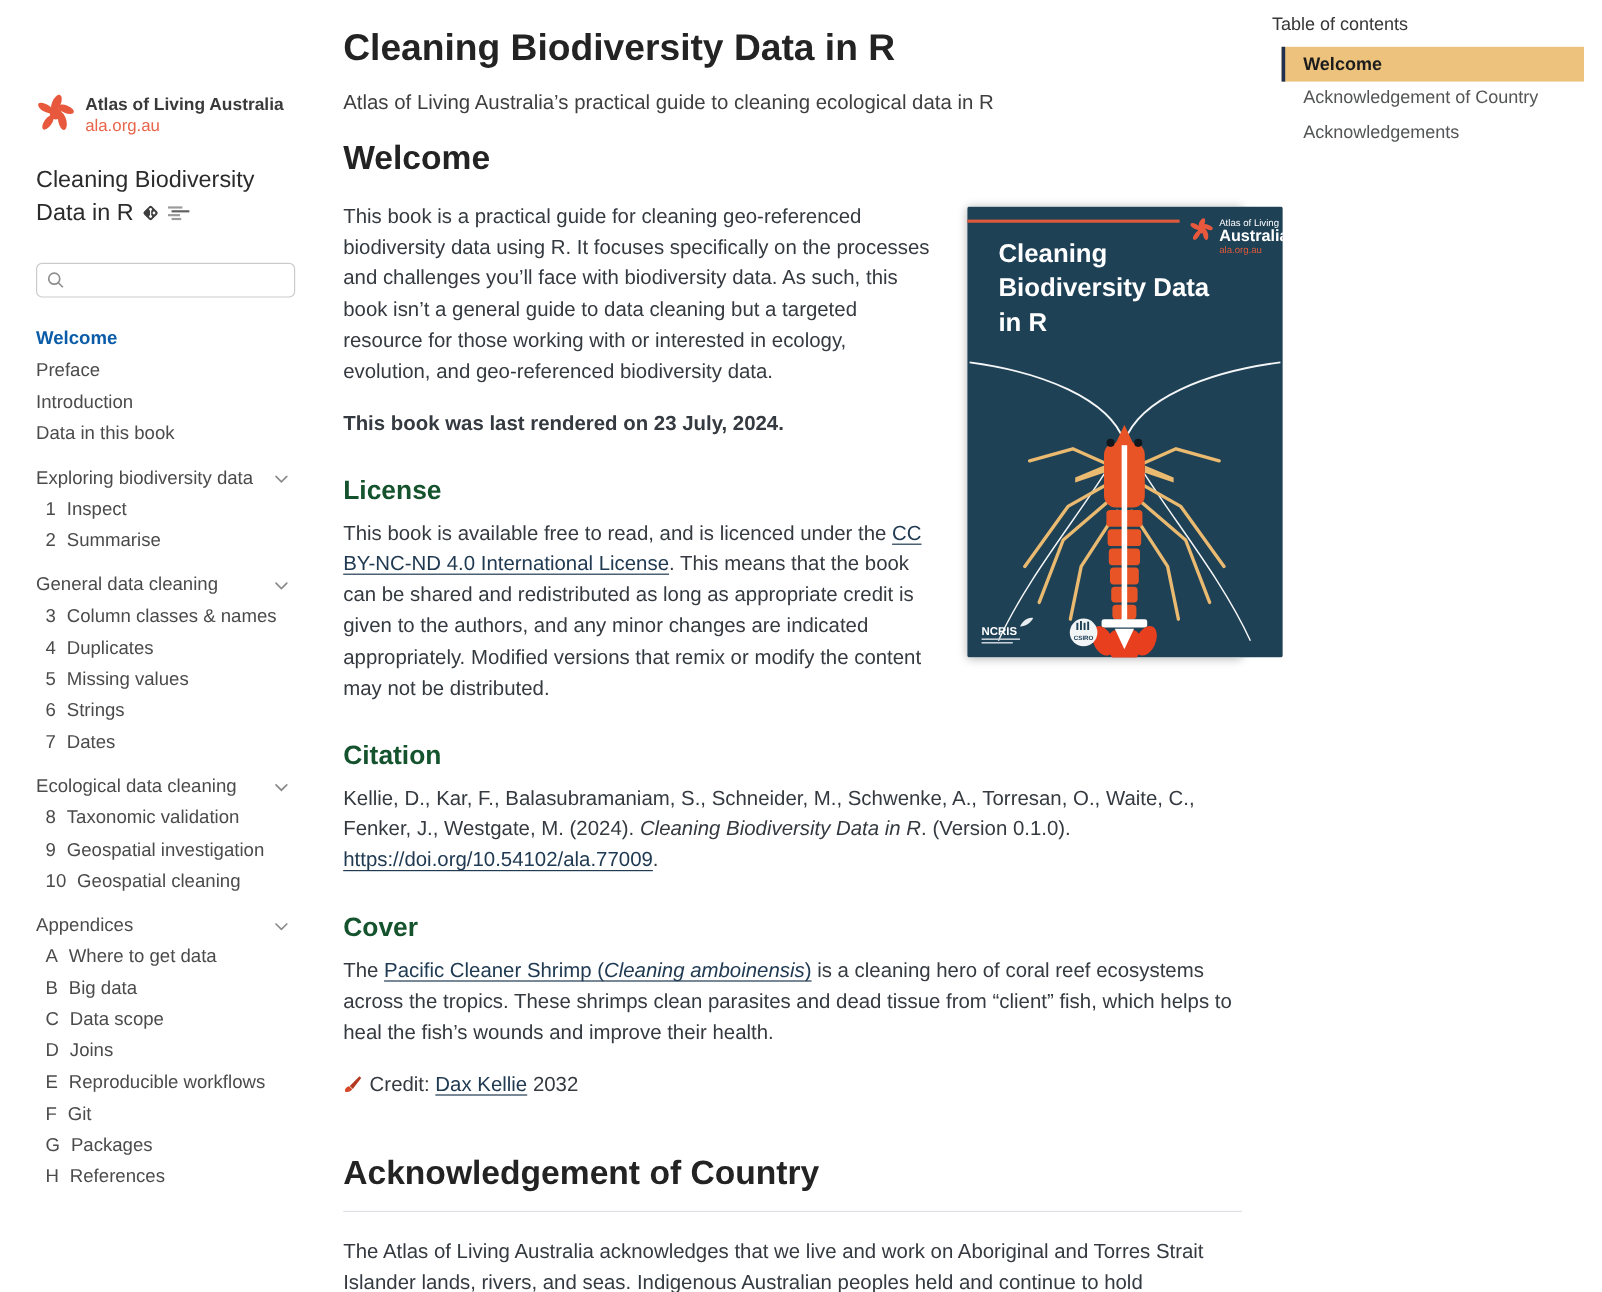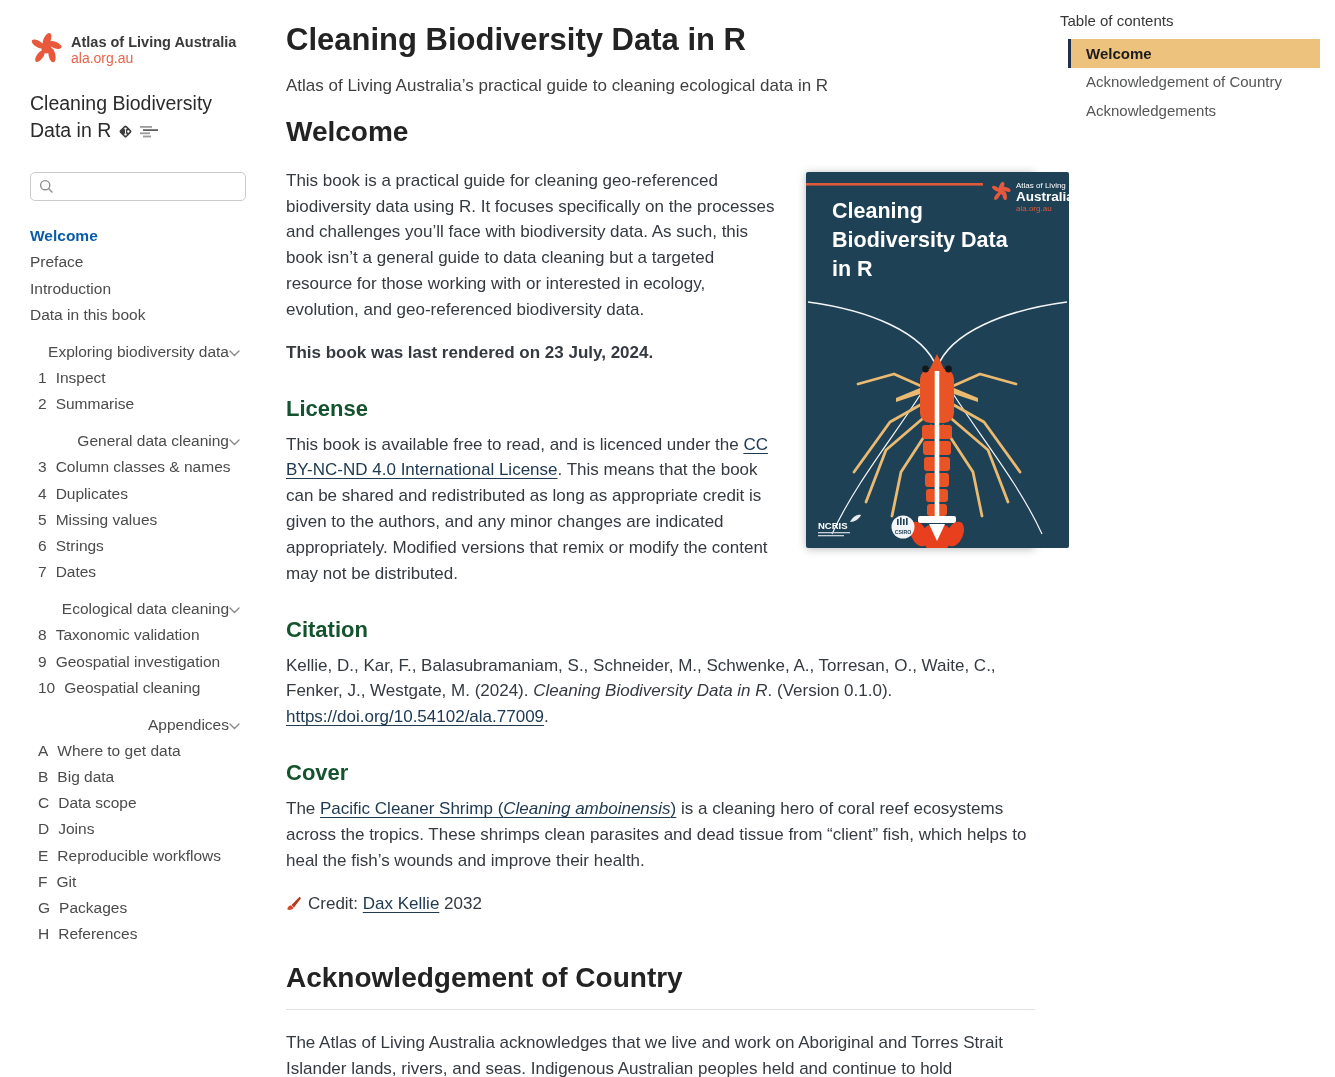--- a/index.html
+++ b/index.html
@@ -6,36 +6,36 @@
   html,body { margin:0; padding:0; background:#fff; }
   body {
     width:1335px; height:1077px; overflow:hidden;
     font-family:"Liberation Sans", sans-serif;
     color:#343a40;
   }
   .page { display:flex; width:1335px; }
 
   
   .sidebar { flex:0 0 266px; width:266px; padding:30px 20px 0 30px; }
-  .brand { display:flex; align-items:center; gap:7px; margin-bottom:20px; cursor:pointer; }
+  .brand { display:flex; align-items:center; gap:7px; margin-bottom:20px; cursor:pointer;margin-top:46px; }
   .brand-org { font-weight:bold; font-size:14.5px; color:#3a3a3a; line-height:1.15; white-space:nowrap; }
   .brand-url { font-size:14px; color:#e8644a; line-height:1.1; }
   .sidebar-title { font-size:19.5px; font-weight:400; color:#2b2b2b; line-height:1.38; margin:0 0 28px 0; }
   .title-icons svg { vertical-align:-2px; margin-left:7px; }
   .searchbox { position:relative; margin-bottom:22px; }
   .searchbox input { width:100%; height:29px; border:1px solid #cbcbcb; border-radius:5px;
     padding:0 8px 0 31px; font-size:14px; outline:none; color:#333; background:#fff; }
   .searchbox .mag { position:absolute; left:9px; top:7px; }
 
   .nav-item { display:flex; align-items:baseline; padding:3.4px 0; font-size:15.5px;
     color:#4b4b4b; cursor:pointer; line-height:1.25; }
   .nav-item.section { margin-top:11px; }
   .nav-item.active .nav-label { color:#0b5ca8; font-weight:bold; }
   .chapter-number { margin-left:8px; margin-right:9px; color:#4b4b4b; flex:none; }
-  .nav-item.section .nav-label { flex:1;text-align:right; }
+  .nav-item.section .nav-label { flex:1; }
   .chev { margin-left:auto; padding-right:6px; display:flex; align-items:center; }
 
   
   .main { flex:0 0 749px; width:749px; margin-left:20px; padding-top:22px; }
   .page-title { font-size:31px; font-weight:bold; color:#232323; margin:0 0 15px 0; }
   .subtitle { font-size:19px; color:#3f3f3f; margin:0 0 50px 0; }
   .section-h { font-size:28px; font-weight:bold; color:#232323; margin:0 0 20px 0; }
   #ack-heading { margin-top:46px; padding-bottom:15px; border-bottom:1px solid #dee2e6; clear:both; }
   .sub-h { font-size:22px; font-weight:700; color:#14532d; margin:30px 0 10px 0; }
   .main p { font-size:17px; line-height:1.52; margin:0 0 17px 0; }

